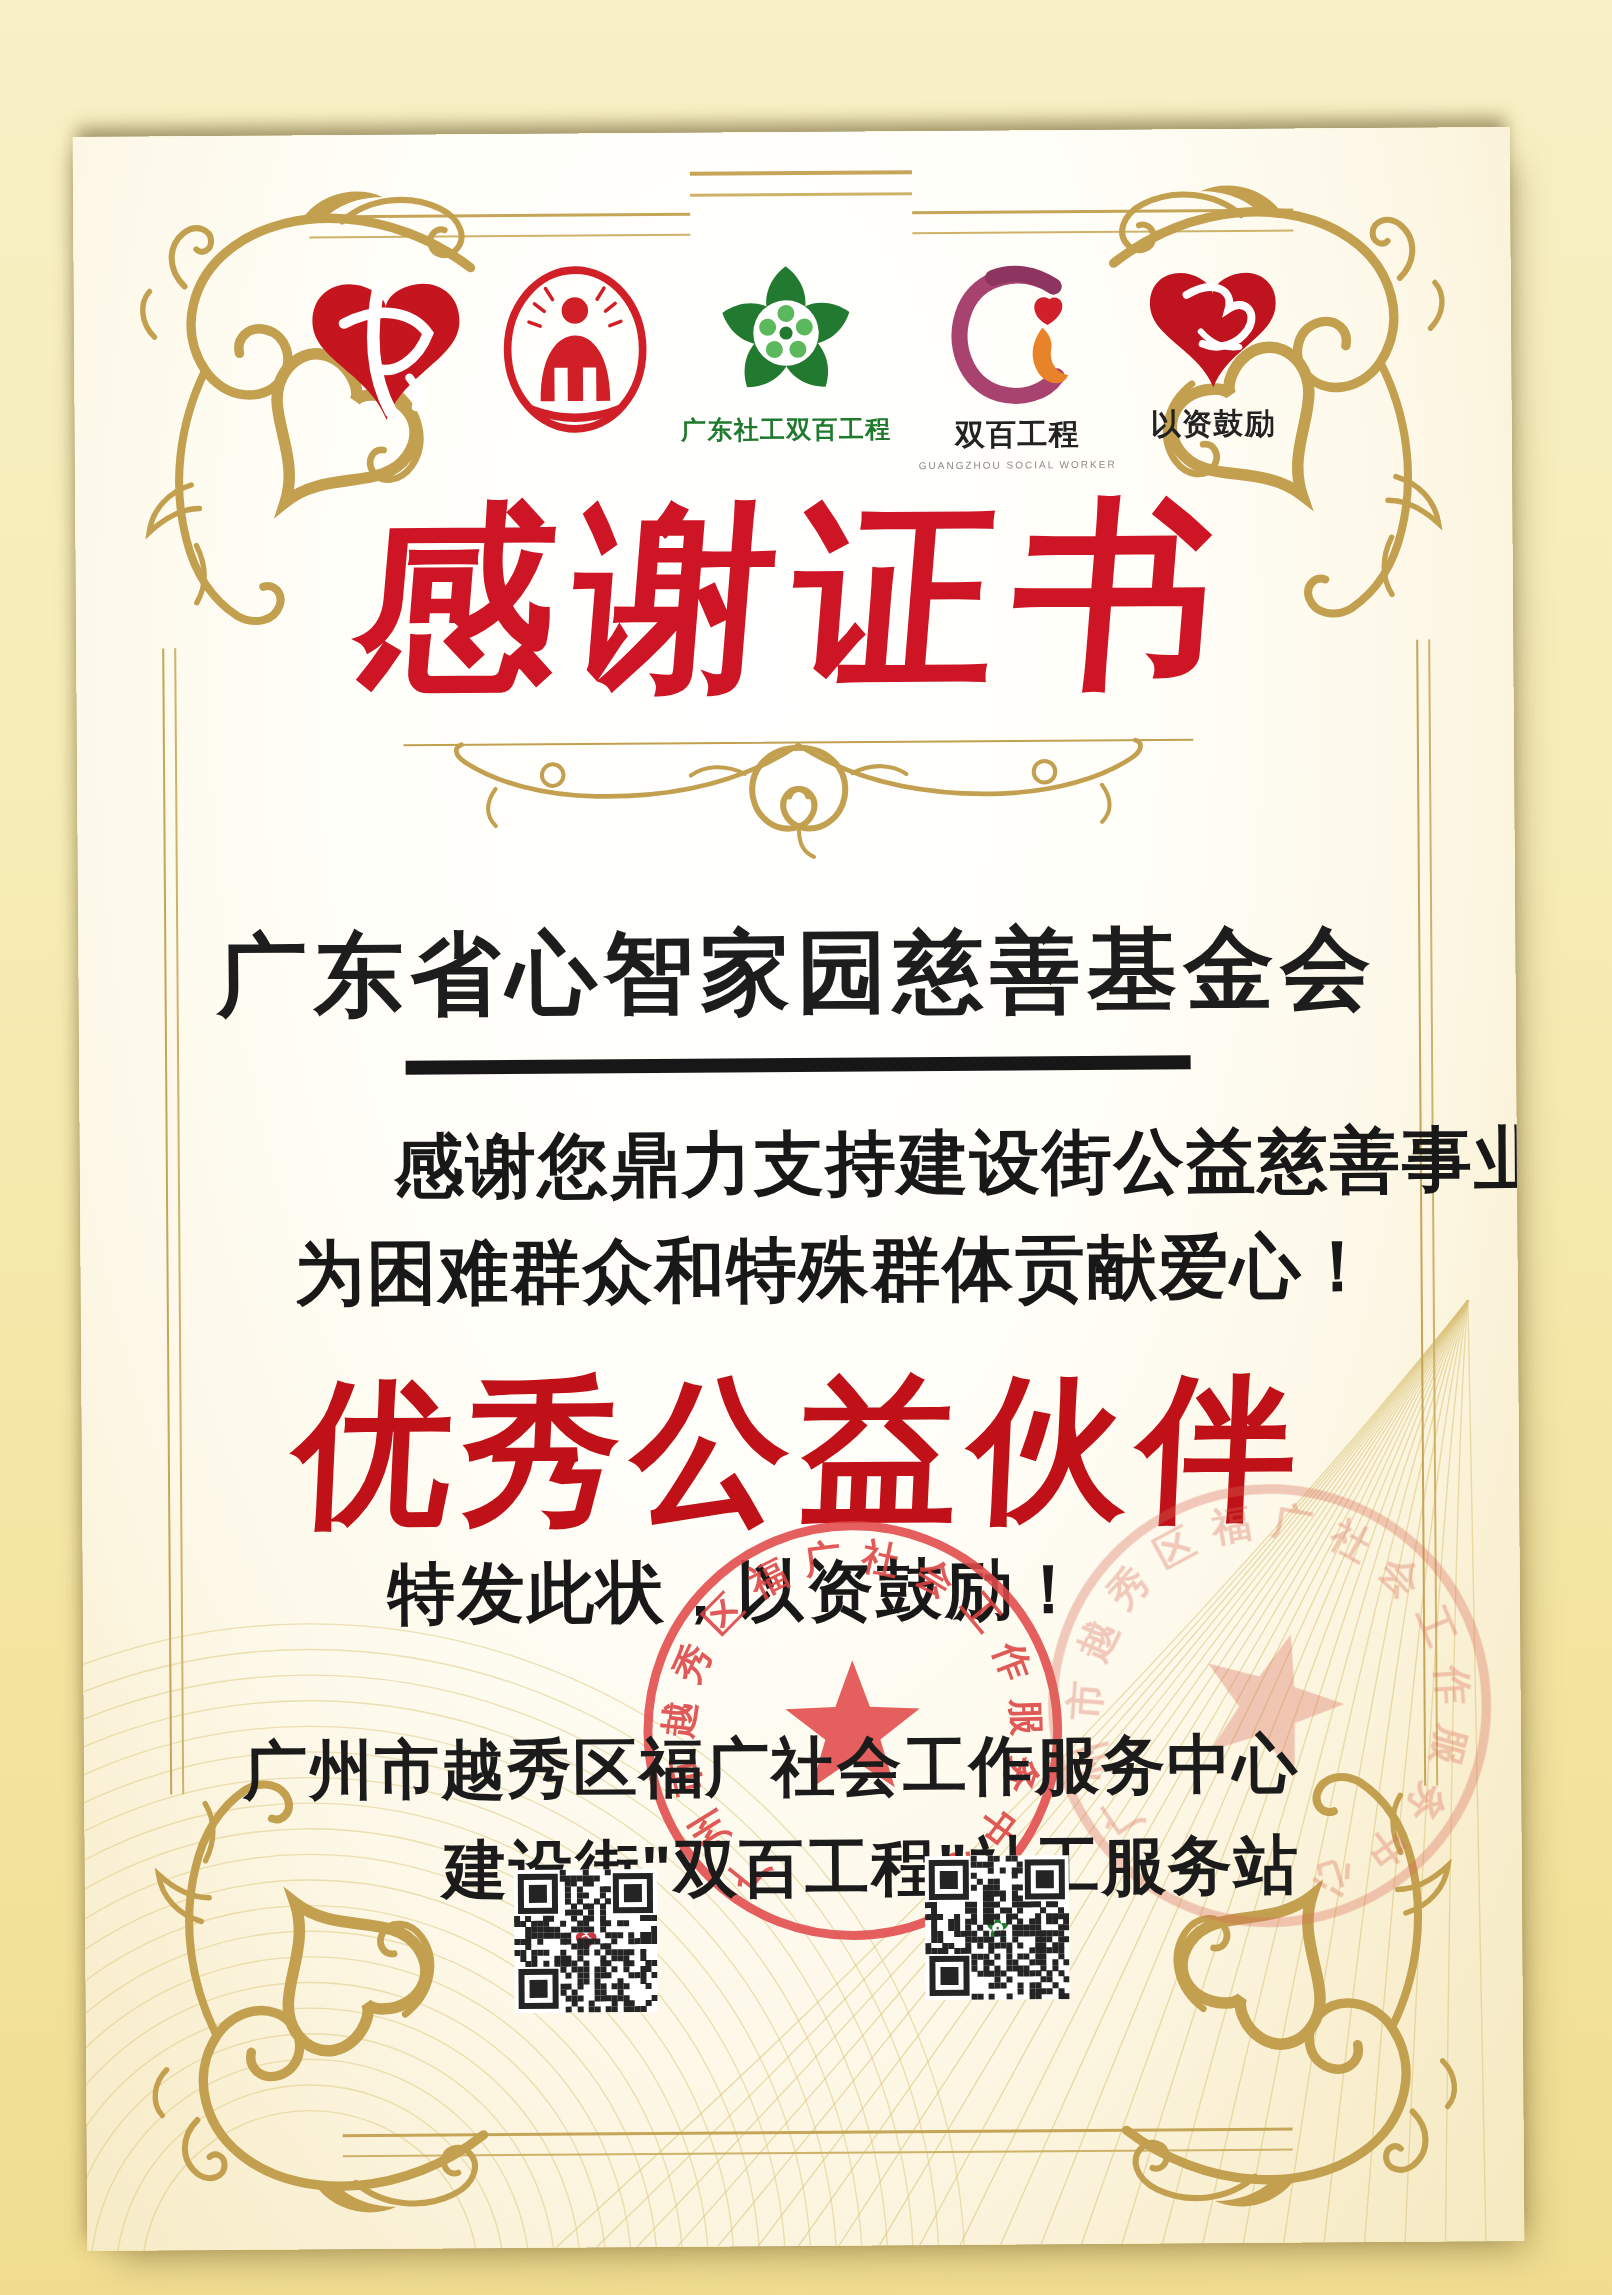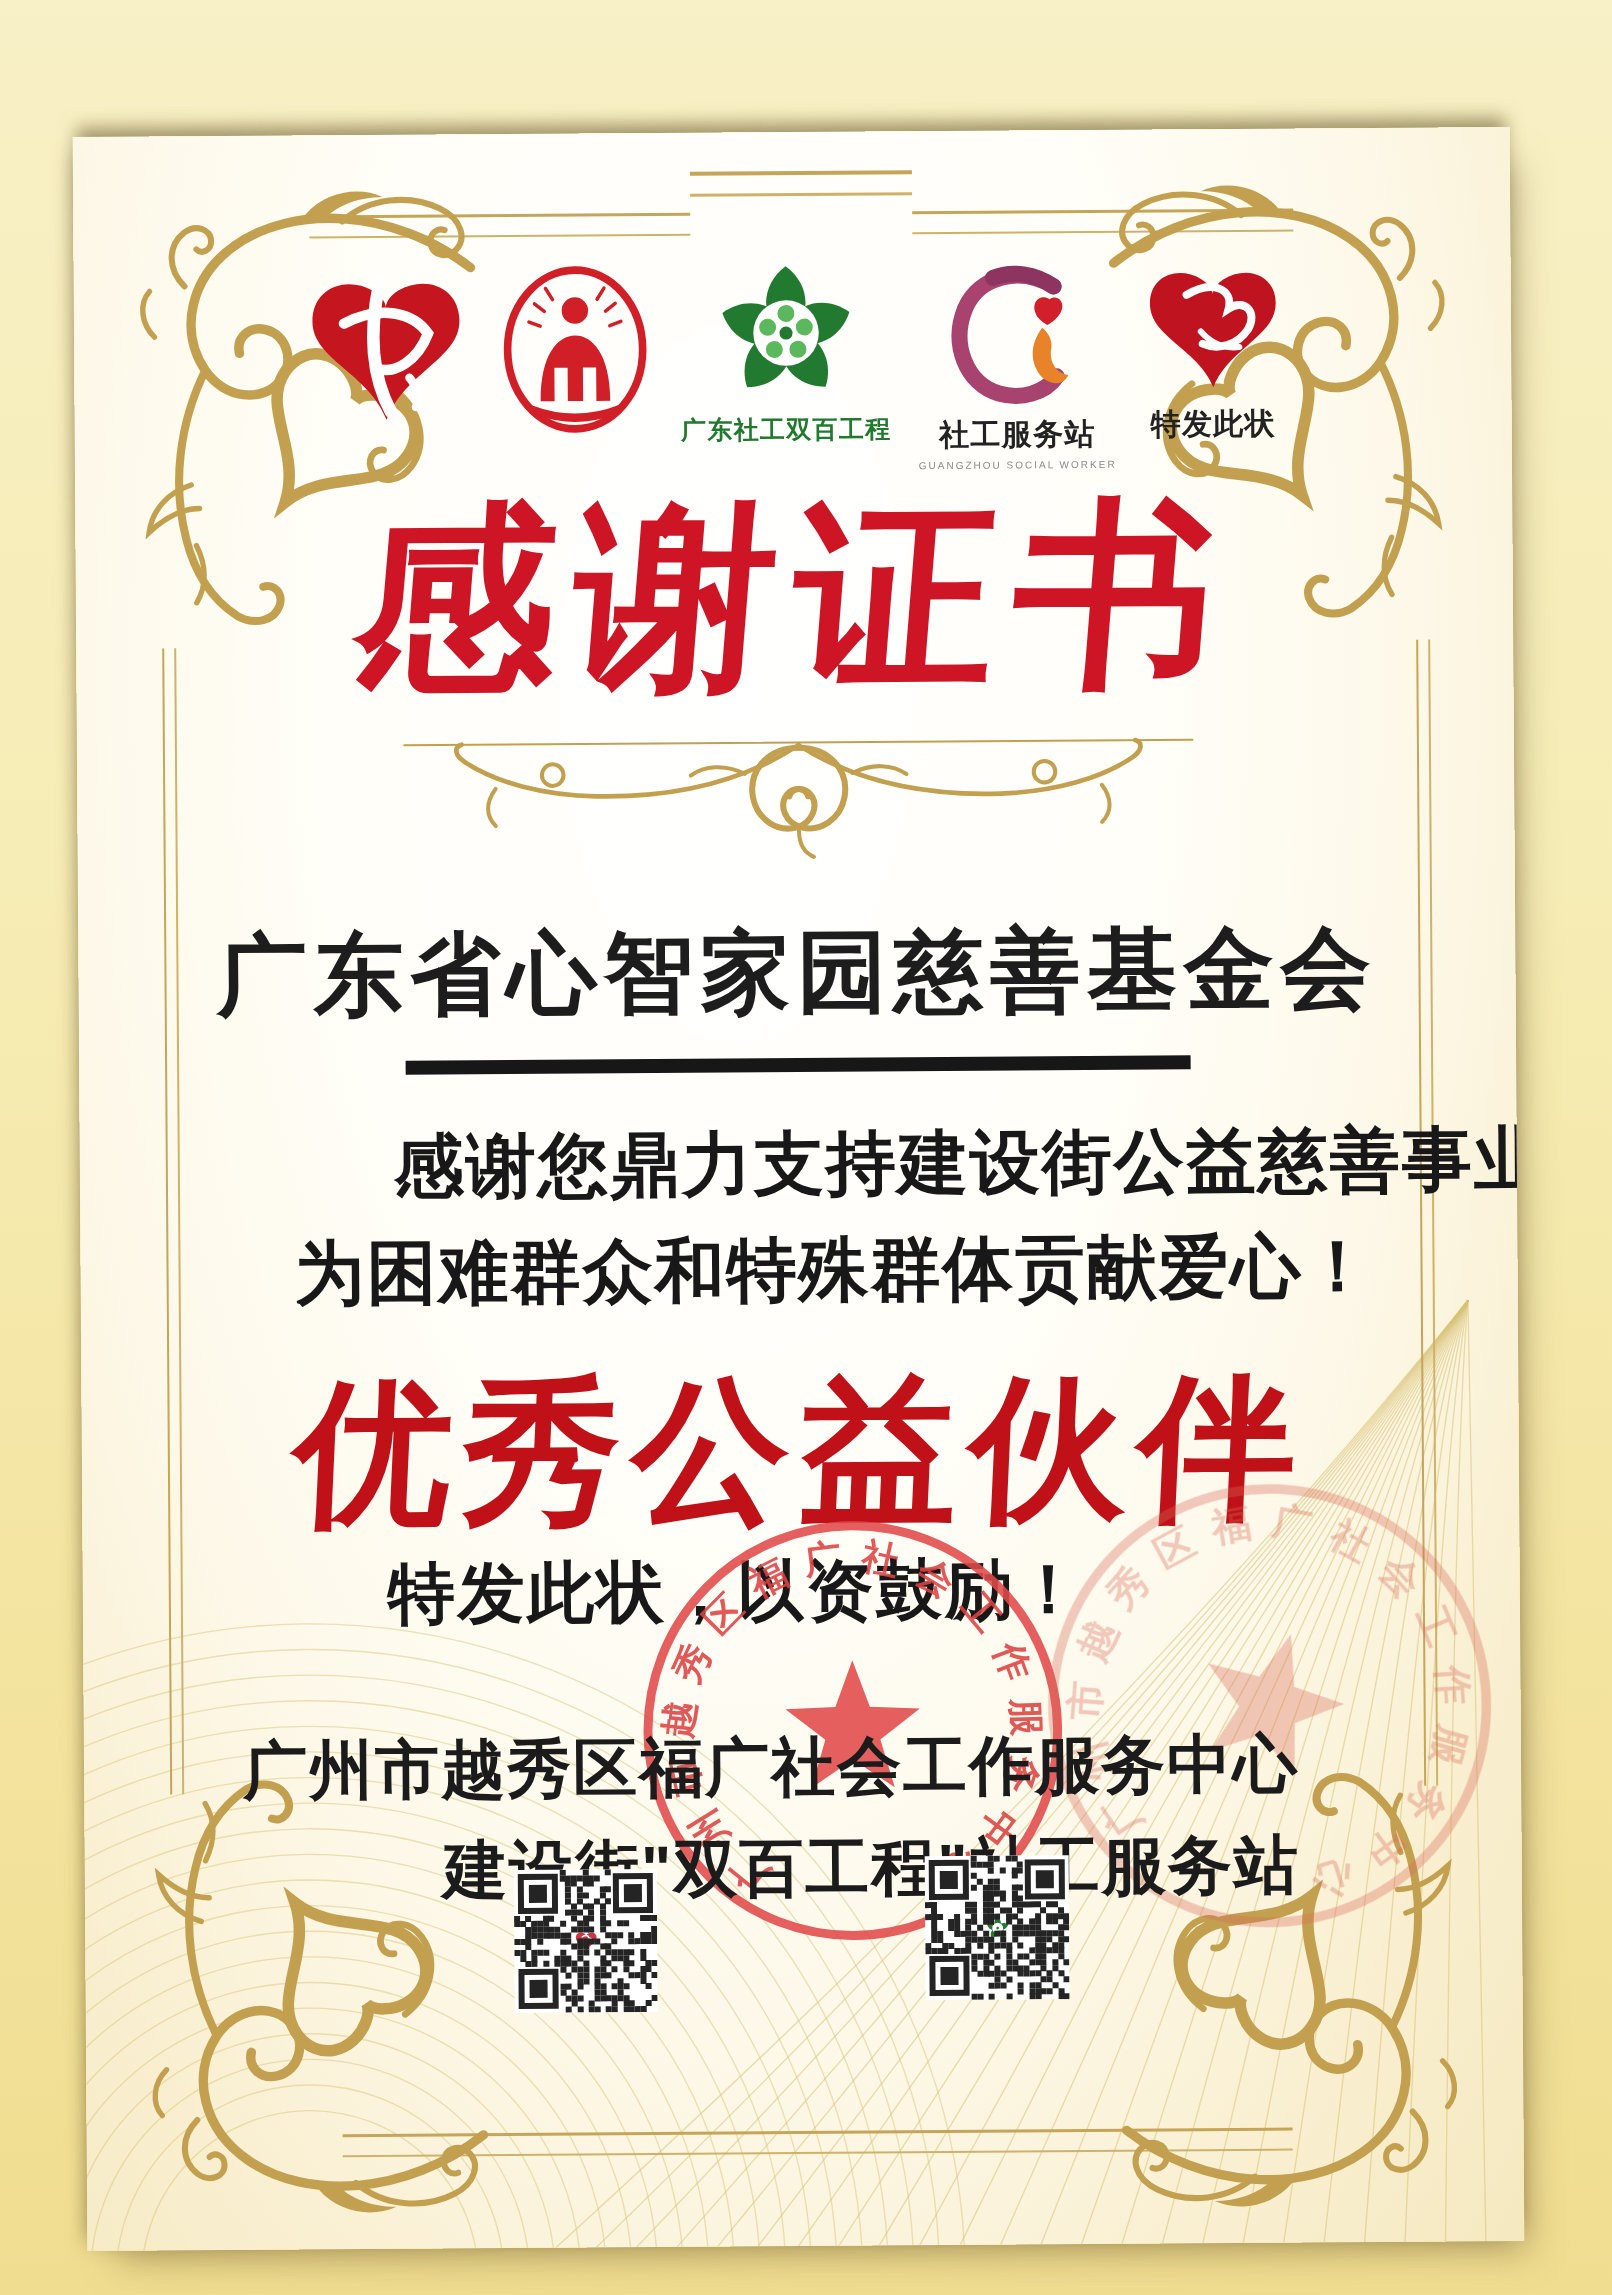--- a/index.html
+++ b/index.html
@@ -199,30 +199,30 @@
         </svg>
         <div class="cap green">广东社工双百工程</div>
       </div>
       <div class="logo">
         <svg width="135" height="147" viewBox="-105 -110 210 220">
           <path d="M58 -72 C8 -104 -58 -90 -80 -38 C-102 16 -80 78 -28 94 C6 104 44 94 62 68" stroke="#a8426e" stroke-width="25" fill="none" stroke-linecap="round"></path>
           <path d="M58 -72 C30 -92 -6 -98 -36 -86" stroke="#8d3460" stroke-width="25" fill="none" stroke-linecap="round"></path>
           <path d="M30 -30 C22 -48 38 -62 52 -52 C56 -56 66 -56 70 -48 C76 -36 64 -20 48 -12 C38 -18 32 -24 30 -30 Z" fill="#d1202c"></path>
           <path d="M40 -8 C20 18 20 48 40 70 C58 84 74 80 80 66 C60 62 50 44 54 24 C56 12 50 0 40 -8 Z" fill="#e8832a"></path>
         </svg>
-        <div class="cap">社工服务站</div>
+        <div class="cap">双百工程</div>
         <div class="subcap">GUANGZHOU SOCIAL WORKER</div>
       </div>
       <div class="logo">
         <svg width="140" height="138" viewBox="-80 -76 160 158">
           <path d="M0 72 C-17 28 -72 14 -72 -24 C-72 -56 -40 -68 -13 -52 C-5 -47 0 -40 0 -35 C0 -40 5 -47 13 -52 C40 -68 72 -56 72 -24 C72 14 17 28 0 72 Z" fill="#bf1420"></path>
           <path d="M-30 -34 C0 -52 24 -40 18 -18 C36 -30 52 -14 40 6 C28 24 6 30 -12 22" stroke="#fff" stroke-width="9" fill="none" stroke-linecap="round"></path>
           <path d="M-14 8 C-2 22 14 28 30 26" stroke="#fff" stroke-width="7" fill="none" stroke-linecap="round"></path>
         </svg>
-        <div class="cap">特发此状</div>
+        <div class="cap">以资鼓励</div>
       </div>
     </div>
 
     <div class="title">感谢证书</div>
 
     <div class="divider">
       <svg viewBox="0 0 1200 190" width="100%" height="100%">
         <g stroke="#c2a04f" fill="none" stroke-linecap="round">
           <line x1="15" y1="14" x2="1185" y2="14" stroke-width="3"></line>
           <path d="M600 18 C520 70 420 95 300 92 C220 90 150 70 105 40 C90 30 88 18 100 14" stroke-width="7"></path>

